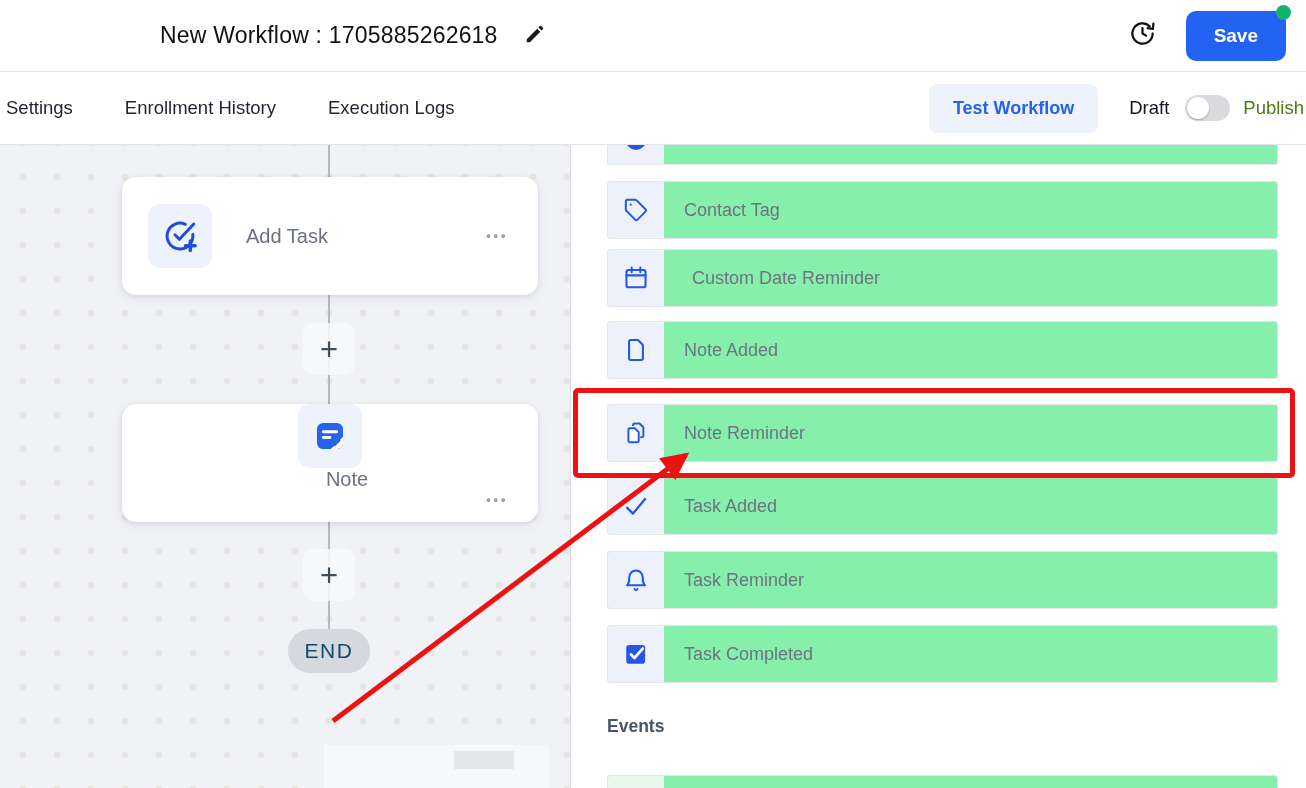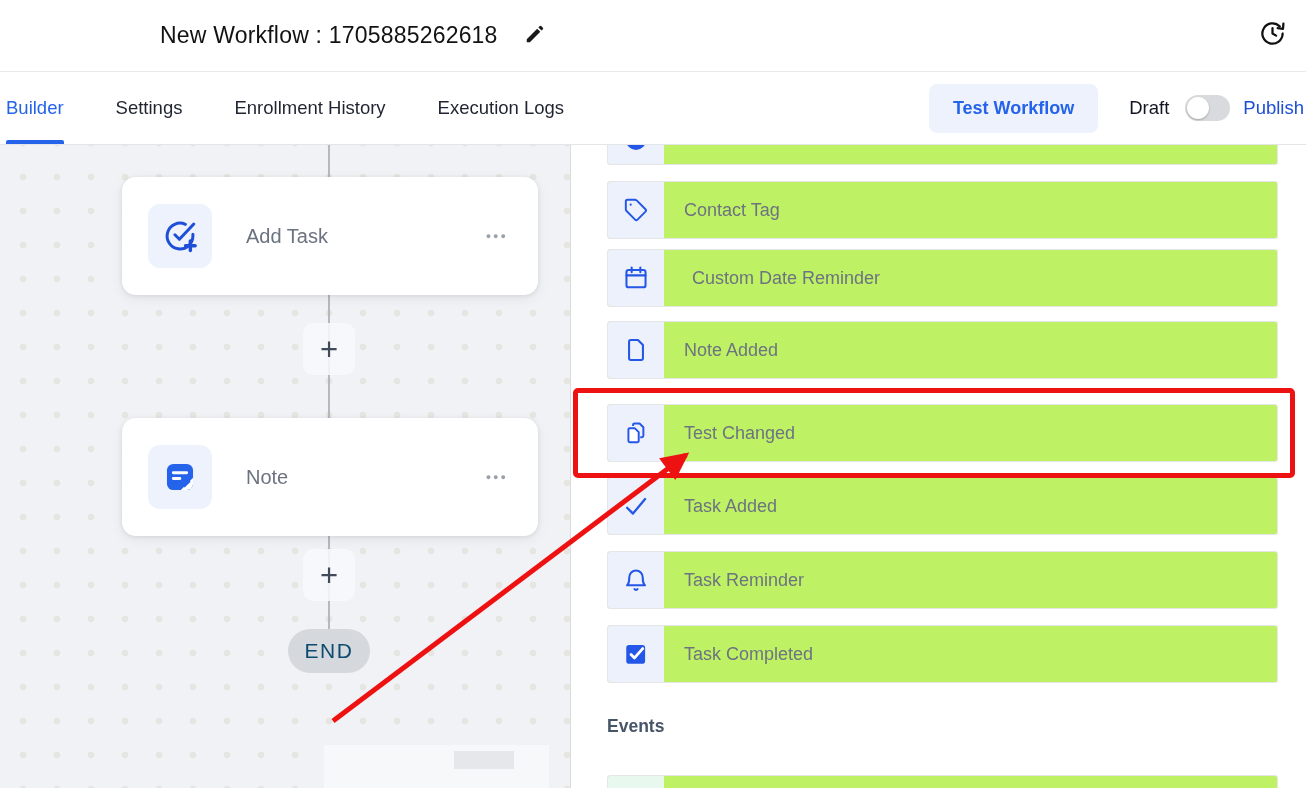--- a/index.html
+++ b/index.html
@@ -31,21 +31,21 @@
     height:4px; background:#2563eb; border-radius:2px 2px 0 0; }
   .tabbar-right { margin-left:auto; display:flex; align-items:center; margin-right:2px; }
   .test-workflow-btn { background:#edf2fd; color:#2563eb; border:none; border-radius:8px;
     font-size:18px; font-weight:600; padding:14px 24px; cursor:pointer;
     font-family:"Liberation Sans",sans-serif; }
   .draft-label { margin-left:31px; font-size:18.5px; color:#121621; }
   .toggle { margin-left:16px; width:45px; height:26px; border-radius:13px;
     background:#d9dadd; position:relative; cursor:pointer; }
   .toggle-knob { position:absolute; left:2px; top:2px; width:22px; height:22px;
     border-radius:50%; background:#fff; box-shadow:0 1px 2px rgba(0,0,0,.25); }
-  .publish-label { margin-left:13px; font-size:18.5px; color:#1d4ed8; }
+  .publish-label { margin-left:13px; font-size:18.5px; color:#4d7c0f; }
 
   
   .main { display:flex; height:643px; position:relative; }
 
   
   .canvas { width:571px; height:100%; position:relative; background-color:#f1f2f5;
     background-image:radial-gradient(circle,#e5e5e2 3.4px,transparent 3.6px);
     background-size:34px 34px; background-position:6px 15px;
     border-right:1px solid #d9dbdf; overflow:hidden;text-decoration:underline; }
   .vline { position:absolute; left:328px; top:0; width:2px; height:484px; background:#b4b8bf; }
@@ -62,21 +62,21 @@
     cursor:pointer; color:#414b5a; font-size:31px; font-weight:400; line-height:1; }
   .end-pill { position:absolute; left:288px; top:484px; width:82px; height:44px;
     background:#d5d8dd; border-radius:22px; display:flex; align-items:center;
     justify-content:center; font-size:21px; letter-spacing:1.5px; color:#0c4a6e; }
   .mini-panel { position:absolute; left:324px; top:600px; width:225px; height:43px;
     background:#f7f8fa; }
   .mini-rect { position:absolute; left:130px; top:6px; width:60px; height:18px; background:#e6e7ea; }
 
   
   .panel { flex:1; background:#fff; position:relative; overflow:hidden; }
-  .trigger-item { position:absolute; left:36px; right:28px; height:58px; background:#bef264;
+  .trigger-item { position:absolute; left:36px; right:28px; height:58px; background:#86efac;
     border:1px solid #e6e6e9; border-radius:3px; display:flex; align-items:stretch;
     cursor:pointer; overflow:hidden; }
   .icon-strip { width:56px; background:#edf1fb; display:flex; align-items:center;
     justify-content:center; flex:none; position:relative; }
   .icon-strip.green { background:#e9f8ef; }
   .trigger-label { align-self:center; margin-left:20px; font-size:18px; color:#6d7380; }
   .partial-circle { position:absolute; left:50%; transform:translateX(-50%); top:22px;
     width:20px; height:20px; border-radius:50%; background:#2456e8; }
   .section-header { position:absolute; left:36px; top:571px; font-size:17.5px;
     font-weight:700; color:#475569; }
@@ -105,26 +105,29 @@
   <div class="header-right">
     <span class="history-btn">
       <span>
         <svg width="27" height="27" viewBox="0 0 24 24" fill="none" stroke="#111" stroke-width="2" stroke-linecap="round" stroke-linejoin="round">
           <path d="M21 12a9 9 0 1 1-2.6-6.3"></path>
           <polyline points="21.7 3.2 21.3 7.9 16.6 7.3"></polyline>
           <path d="M12 7.3V12l3.2 1.9"></path>
         </svg>
       </span>
     </span>
+    <button class="save-btn">
+      <span>Save</span>
+      <span class="save-dot"></span>
+    </button>
   </div>
 </div>
 
 <div class="tabbar">
   <div class="tabs">
-    <div class="tab active">Builder</div>
     <div class="tab">Settings</div>
     <div class="tab">Enrollment History</div>
     <div class="tab">Execution Logs</div>
   </div>
   <div class="tabbar-right">
     <button class="test-workflow-btn">Test Workflow</button>
     <span class="draft-label">Draft</span>
     <div class="toggle">
       <div class="toggle-knob"></div>
     </div>
@@ -147,21 +150,21 @@
         </svg>
       </div>
       <div class="node-label">Add Task</div>
       <div class="node-menu" style="font-size:9px;">●●●</div>
     </div>
 
     <div class="plus-btn" style="top:178px;">
       <span>+</span>
     </div>
 
-    <div class="node" style="top:273px;">
+    <div class="node" style="top:259px;flex-direction:column;">
       <div class="node-icon">
         <svg width="34" height="34" viewBox="0 0 24 24">
           <rect x="2.8" y="2.8" width="18.4" height="18.4" rx="4.5" fill="#2563eb"></rect>
           <path d="M7.3 9h9.4M7.3 13h4.6" stroke="#fff" stroke-width="2.1" stroke-linecap="round"></path>
           <path d="M21.2 12.6v4.2a4.4 4.4 0 0 1-4.4 4.4h-4.2z" fill="#fff"></path>
           <path d="M14.8 19l4.2-4.2" stroke="#2563eb" stroke-width="1.4"></path>
         </svg>
       </div>
       <div class="node-label">Note</div>
       <div class="node-menu" style="font-size:9px;">●●●</div>
@@ -215,21 +218,21 @@
       <div class="trigger-label">Note Added</div>
     </div>
 
     <div class="trigger-item" style="top:259px;">
       <div class="icon-strip">
         <svg width="26" height="26" viewBox="0 0 24 24" fill="none" stroke="#2456e8" stroke-width="1.8" stroke-linejoin="round">
           <path d="M9.3 5.6V4.6A1.4 1.4 0 0 1 10.7 3.2h4.6l3.5 3.5v7.9a1.4 1.4 0 0 1-1.4 1.4h-1.5"></path>
           <path d="M5 9.1a1.4 1.4 0 0 1 1.4-1.4H11l3.5 3.5v7.9a1.4 1.4 0 0 1-1.4 1.4H6.4A1.4 1.4 0 0 1 5 19.1z" fill="#fff"></path>
         </svg>
       </div>
-      <div class="trigger-label">Test Changed</div>
+      <div class="trigger-label">Note Reminder</div>
     </div>
 
     <div class="trigger-item" style="top:406px;">
       <div class="icon-strip">
         <svg width="26" height="26" viewBox="0 0 24 24" fill="none" stroke="#2456e8" stroke-width="1.9" stroke-linecap="round" stroke-linejoin="round">
           <path d="M18.2 9.4a6.2 6.2 0 0 0-12.4 0c0 6.3-2.1 7.5-2.1 7.5h16.6s-2.1-1.2-2.1-7.5"></path>
           <path d="M10.6 20.4a1.6 1.6 0 0 0 2.8 0"></path>
         </svg>
       </div>
       <div class="trigger-label">Task Reminder</div>

